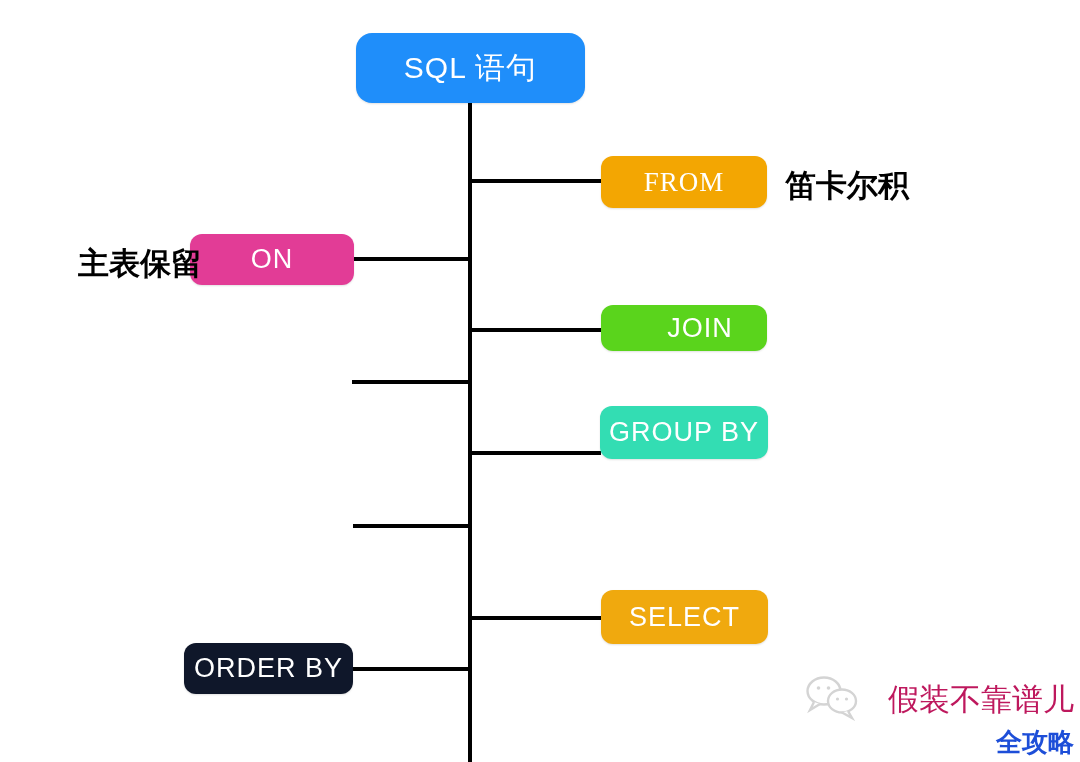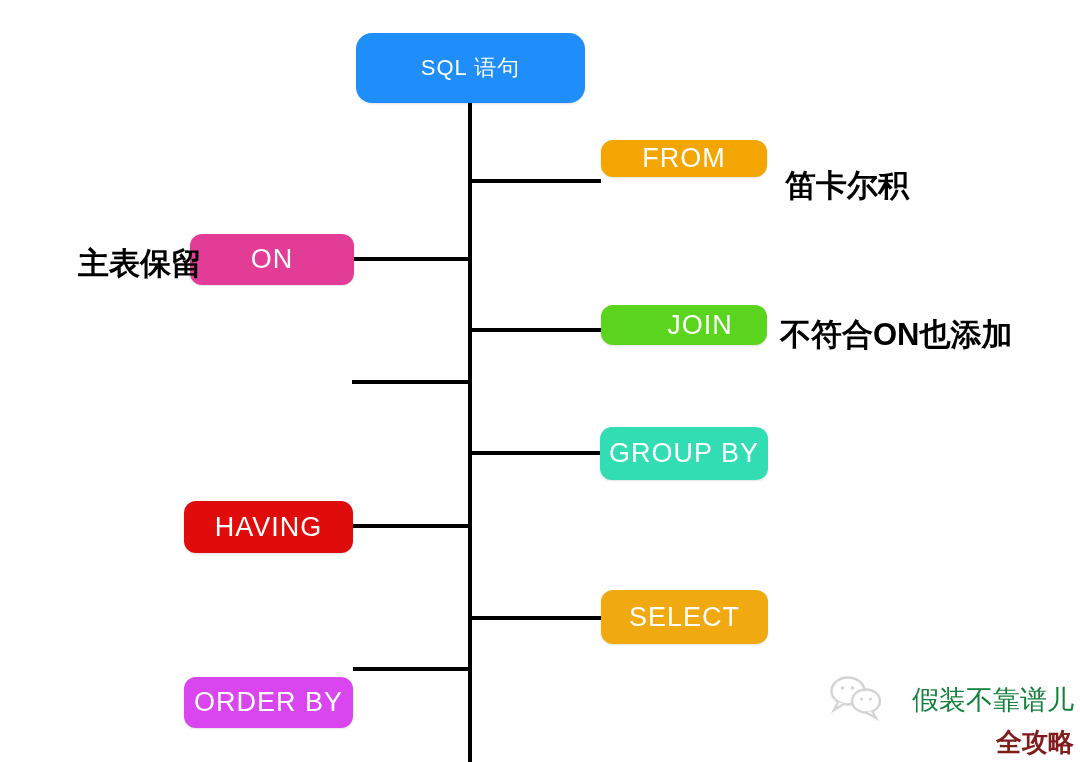--- a/index.html
+++ b/index.html
@@ -33,26 +33,26 @@
     display: flex;
     align-items: center;
     justify-content: center;
     color: #ffffff;
     font-size: 27px;
     font-weight: 500;
     letter-spacing: 1px;
     border-radius: 12px;
     box-shadow: 0 1px 2px rgba(0,0,0,0.12);
   }
-  .n-root    { left: 356px; top: 33px;  width: 229px; height: 70px; font-size: 22px; border-radius: 16px; }
-  .n-from    { left: 601px; top: 140px; width: 166px; height: 37px; }
+  .n-root    { left: 356px; top: 33px;  width: 229px; height: 70px; font-size: 30px; border-radius: 16px; }
+  .n-from    { left: 601px; top: 156px; width: 166px; height: 52px; font-family: Liberation Serif, serif; }
   .n-on      { left: 184px; top: 234px; width: 164px; height: 51px; }
-  .n-join    { left: 601px; top: 305px; width: 166px; height: 40px; padding-left: 32px; }
+  .n-join    { left: 601px; top: 305px; width: 166px; height: 46px; padding-left: 32px; }
   .n-where   { left: 185px; top: 357px; width: 167px; height: 51px; }
-  .n-groupby { left: 600px; top: 427px; width: 168px; height: 53px; }
+  .n-groupby { left: 600px; top: 406px; width: 168px; height: 53px; }
   .n-having  { left: 184px; top: 501px; width: 169px; height: 52px; }
   .n-select  { left: 601px; top: 590px; width: 167px; height: 54px; }
   .n-orderby { left: 184px; top: 643px; width: 169px; height: 51px; }
 
   
   .anno {
     position: absolute;
     color: #000000;
     font-weight: 700;
     font-size: 31px;
@@ -69,29 +69,29 @@
     bottom: 2px;
     text-align: right;
   }
   .wm-row {
     display: flex;
     align-items: center;
     justify-content: flex-end;
     gap: 8px;
   }
   .wm-name {
-    color: #15803d;
-    font-size: 27px;
+    color: #be185d;
+    font-size: 31px;
     font-weight: 400;
     text-shadow: 0 1px 0 #ffffff;
     white-space: nowrap;
     margin-left: 16px;
   }
   .wm-badge {
-    color: #7f1d1d;
+    color: #1d4ed8;
     font-size: 26px;
     font-weight: 700;
     margin-top: 0px;
     white-space: nowrap;
   }
   .wm-icon { width: 60px; height: 46px; }
 </style>
 </head>
 <body>
 
@@ -106,27 +106,25 @@
   <div class="line hline l-having"></div>
   <div class="line hline l-select"></div>
   <div class="line hline l-orderby"></div>
 
   <div class="node n-root" style="background: rgb(31, 142, 250);">SQL 语句</div>
 
   <div class="node n-from" style="background: rgb(243, 166, 2);">FROM</div>
   <div class="node n-on" style="background: rgb(226, 60, 150); margin-left: 6px;">ON</div>
   <div class="node n-join" style="background: rgb(90, 212, 28);">JOIN</div>
   <div class="node n-groupby" style="background: rgb(51, 221, 179);">GROUP BY</div>
-  <div class="node n-having" style="background: rgb(224, 12, 12);">HAVING</div>
   <div class="node n-select" style="background: rgb(240, 169, 14);">SELECT</div>
-  <div class="node n-orderby" style="background: #d946ef; margin-top: 34px;">ORDER BY</div>
+  <div class="node n-orderby" style="background: #0f172a;">ORDER BY</div>
 
   <div class="anno a-from">笛卡尔积</div>
   <div class="anno a-on">主表保留</div>
-  <div class="anno a-join">不符合ON也添加</div>
 
   <div class="watermark">
     <div class="wm-row">
       <span>
         <svg class="wm-icon" viewBox="0 0 60 46" fill="none" stroke="#d4d4d4" stroke-width="2.4">
           <ellipse cx="20" cy="16" rx="16.5" ry="13.5"></ellipse>
           <path d="M10 27 L6 35 L16 29" fill="#ffffff" stroke="#d4d4d4"></path>
           <ellipse cx="38" cy="26" rx="14" ry="11.5" fill="#ffffff"></ellipse>
           <path d="M44 36 L48 43 L38 37.5" fill="#ffffff" stroke="#d4d4d4"></path>
           <circle cx="14.5" cy="13" r="1.8" fill="#d4d4d4" stroke="none"></circle>

